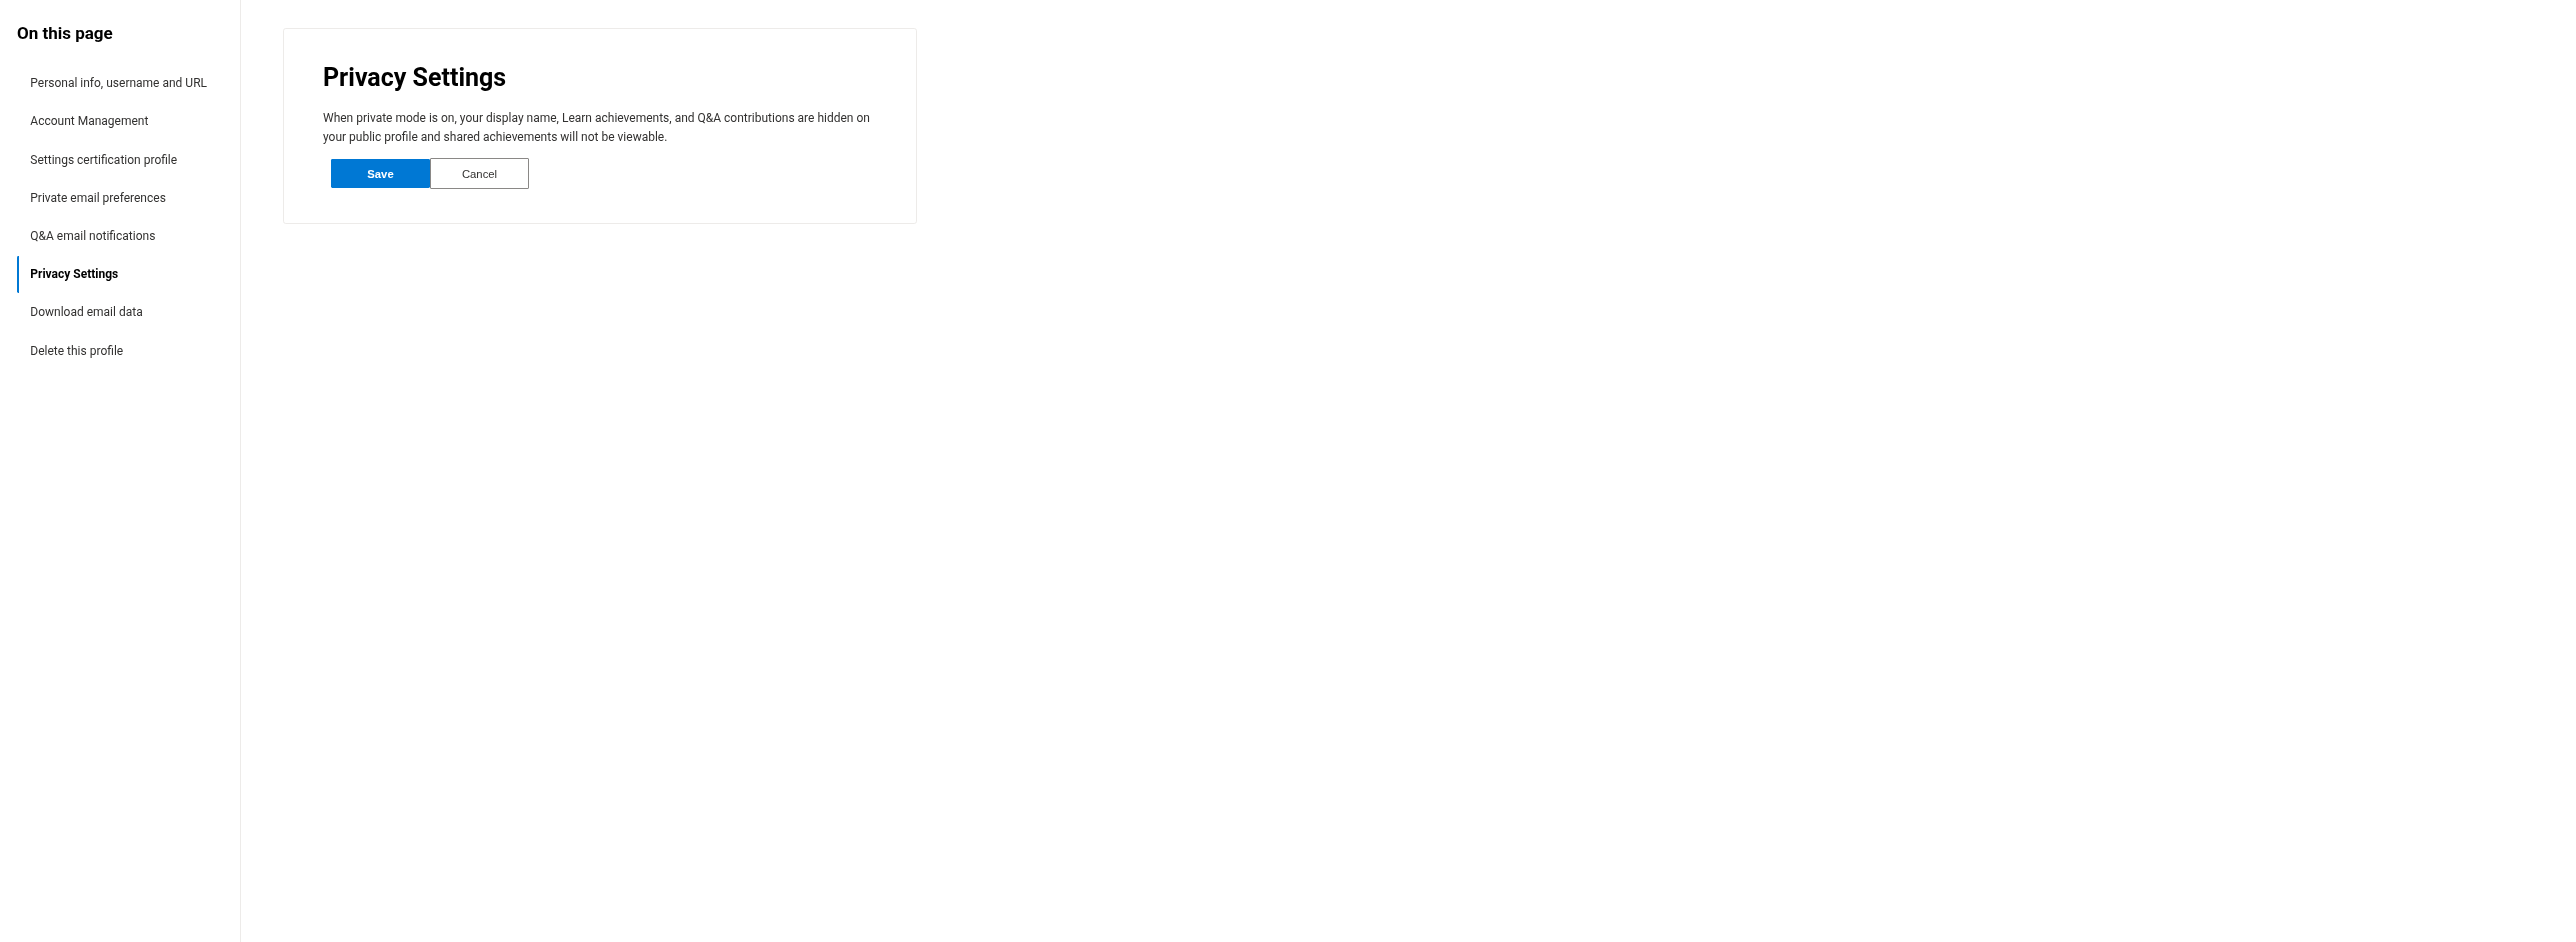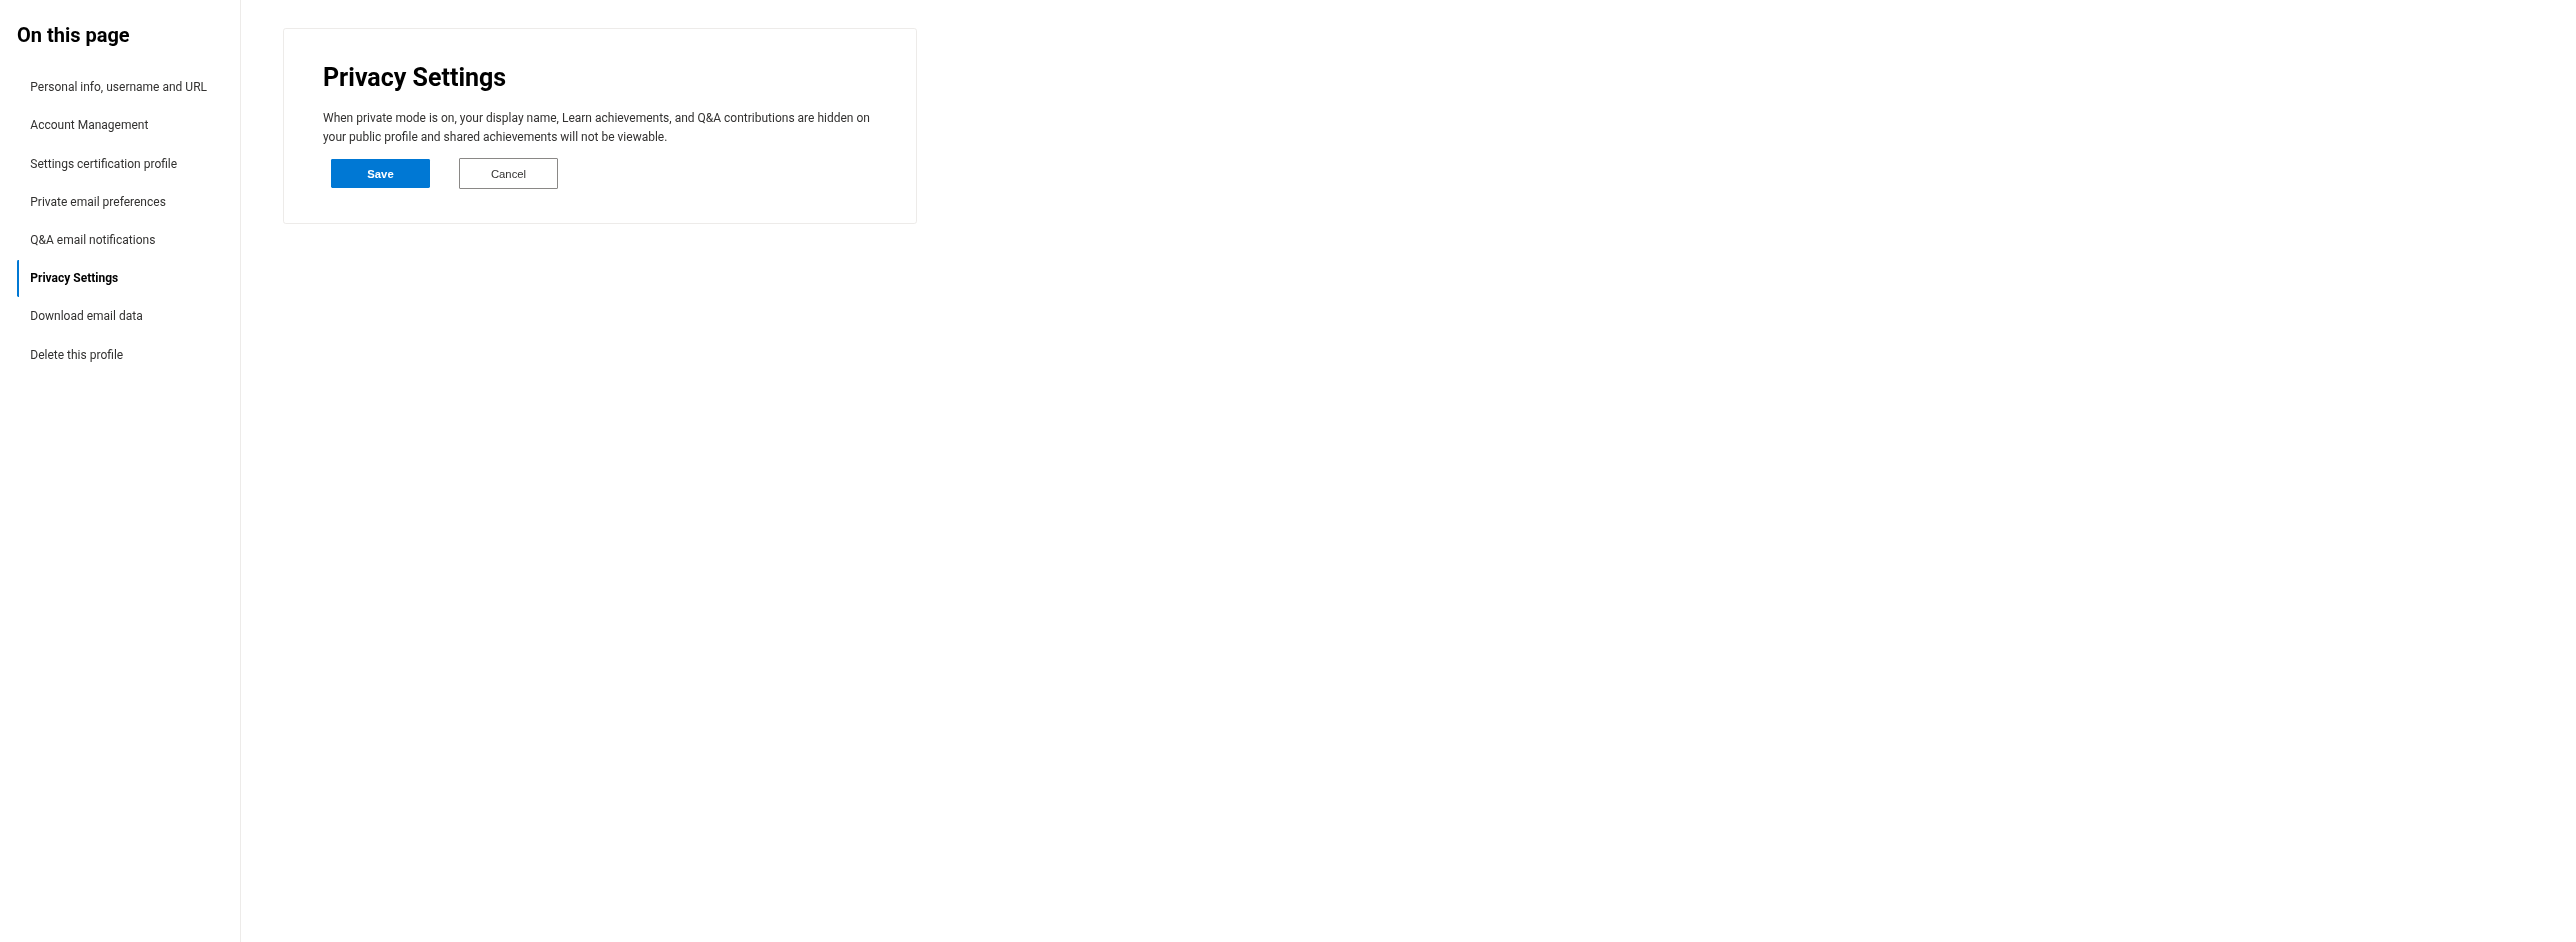--- a/index.html
+++ b/index.html
@@ -23,21 +23,21 @@
 
     
     .sidebar {
       width: 240px;
       flex-shrink: 0;
       padding: 22.6px 17px;
       background: #ffffff;
     }
 
     .sidebar-title {
-      font-size: 20px;
+      font-size: 17px;
       font-weight: 700;
       margin-bottom: 22.6px;
       color: #000000;
     }
 
     .sidebar-nav {
       list-style: none;
     }
 
     .sidebar-nav li {
@@ -141,21 +141,21 @@
     }
 
     .toggle-label {
       font-size: 12px;
       color: #323130;
     }
 
     
     .button-row {
       display: flex;
-      gap: 29px;
+      gap: 0;
       align-items: center;
       padding-left: 8px;
     }
 
     .btn-save {
       background: #0078d4;
       color: #ffffff;
       border: none;
       padding: 8.5px 28px;
       font-size: 11.3px;

